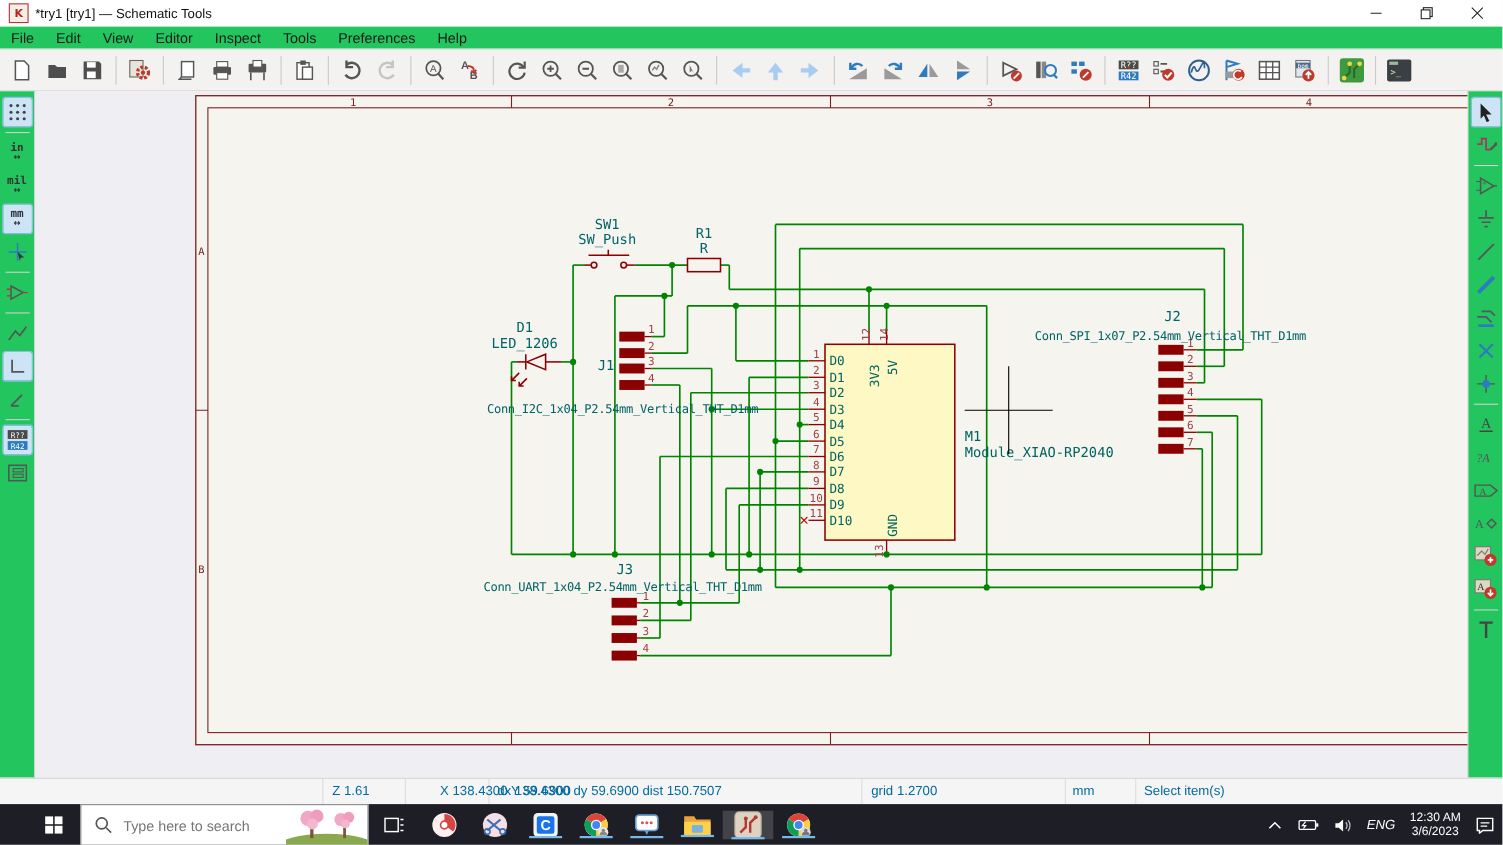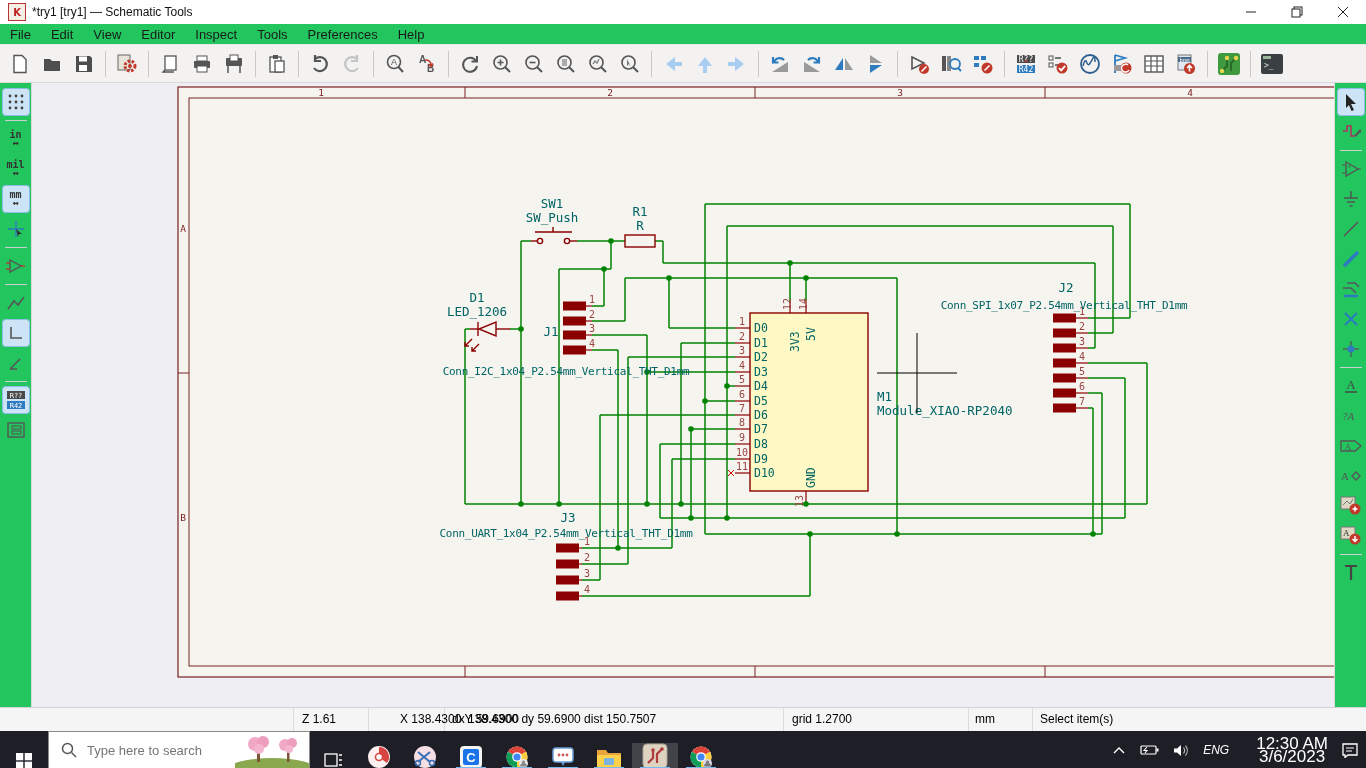--- a/index.html
+++ b/index.html
@@ -18,33 +18,33 @@
   .rail{width:32px;background:#22c55e;display:flex;flex-direction:column;align-items:center;padding-top:4px;box-sizing:border-box;}
   .rail-left{border-right:1px solid #d9d9d9;}
   .rail-right{border-left:1px solid #d9d9d9;}
   .rb{width:26px;height:26px;margin:2px 0;display:flex;flex-direction:column;align-items:center;justify-content:center;
     border-radius:2px;font-size:13px;color:#444;flex:none;}
   .rb.sel,.tb.sel{background:#cde4f7;outline:1px solid #8fbde6;}
   .rsep{width:22px;height:1px;background:#cfcfcf;margin:3px 0;flex:none;}
   .unit{font:bold 10px "DejaVu Sans Mono",monospace;line-height:8px;color:#333;text-align:center;}
   .canvas{width:1302px;height:624px;position:relative;background:#efeef2;}
   .canvas svg{position:absolute;left:0;top:0;}
-  .statusbar{height:23px;background:#f5f5f5;border-top:1px solid #d4d4d4;position:relative;font-size:12px;color:#000000;}
+  .statusbar{height:23px;background:#f5f5f5;border-top:1px solid #d4d4d4;position:relative;font-size:12px;color:#0369a1;}
   .sb{position:absolute;top:4px;white-space:nowrap;}
   .sbsep{position:absolute;top:0;width:1px;height:100%;background:#dcdcdc;}
-  .taskbar{height:38px;background:#1e1f26;display:flex;align-items:flex-end;color:#fff;position:relative;}
+  .taskbar{height:38px;background:#1e1f26;display:flex;align-items:center;color:#fff;position:relative;padding-left:25px;}
   .startbtn{width:48px;display:flex;align-items:center;justify-content:center;}
   .searchbox{width:260px;background:#fff;border:1px solid #8a8a8a;display:flex;align-items:center;position:relative;}
   .searchbox input{border:0;outline:0;flex:1;font-size:13px;color:#444;font-family:"Liberation Sans",sans-serif;background:transparent;min-width:0;}
   .tbtn{width:46px;display:flex;align-items:center;justify-content:center;position:relative;}
   .tbtn .runline{position:absolute;bottom:0;left:8px;right:8px;height:2px;background:#76b9ed;}
   .tbtn.active{background:rgba(255,255,255,.16);}
   .tray{position:absolute;right:0;top:0;height:38px;display:flex;align-items:center;}
   .trayitem{display:flex;align-items:center;justify-content:center;height:38px;padding:0 7px;}
-  .clock{font-size:17px;line-height:13px;text-align:center;padding:0 6px;margin-left:14px;}
+  .clock{font-size:11px;line-height:13px;text-align:center;padding:0 6px;}
   .lang{font-size:12px;font-style:italic;}
   
   text{font-family:"DejaVu Sans Mono",monospace;}
   .ref{fill:#006464;font-size:12.5px;text-anchor:middle;}
   .refL{fill:#006464;font-size:12.5px;}
   .fp{fill:#006464;font-size:11px;text-anchor:middle;letter-spacing:-0.3px;}
   .pn{fill:#9c4343;font-size:10px;text-anchor:middle;}
   .pname{fill:#006464;font-size:11.5px;}
   .pnr{fill:#9c4343;font-size:10px;}
   .shlbl{fill:#7a2222;font-size:9.5px;text-anchor:middle;}

